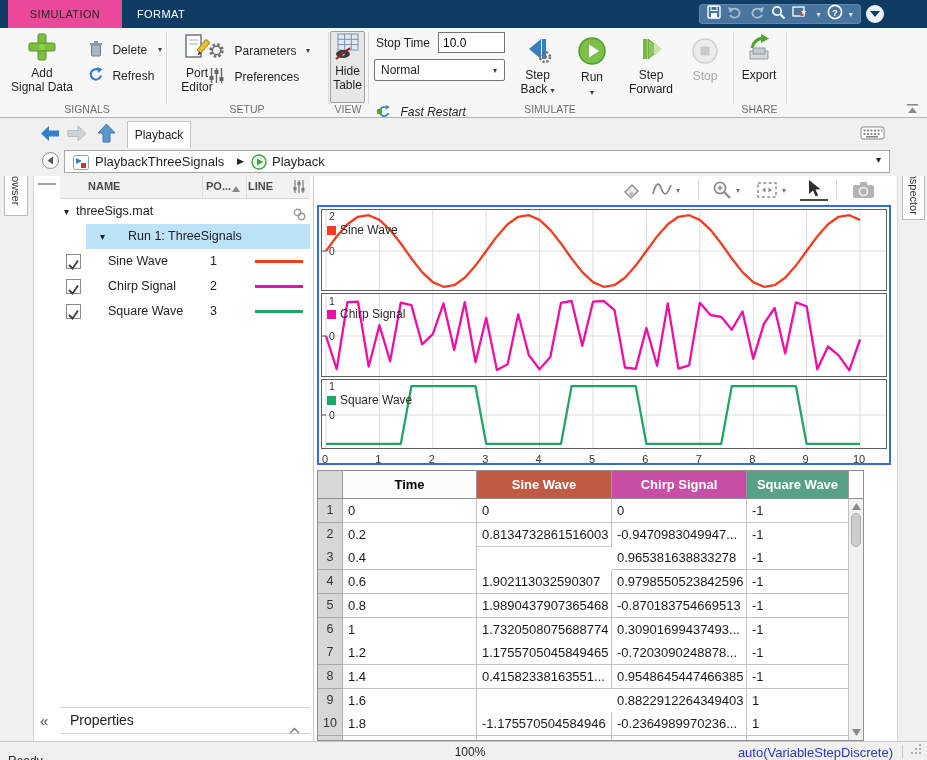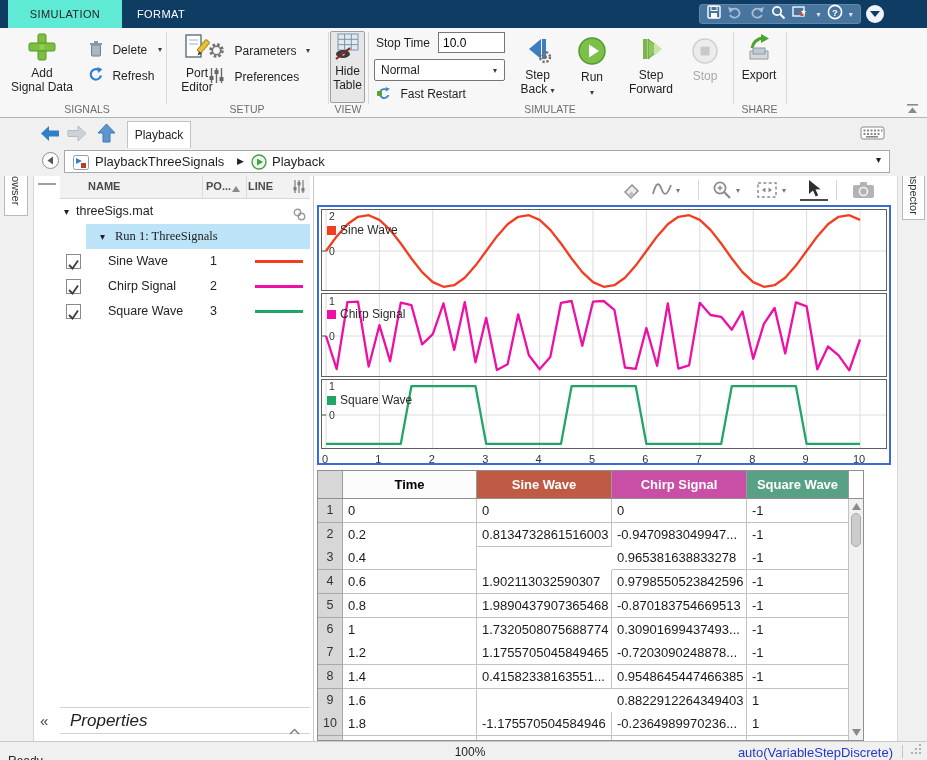--- a/index.html
+++ b/index.html
@@ -3,21 +3,21 @@
 <meta charset="utf-8">
 <style>
   html,body{margin:0;padding:0;background:#fff;}
   *{box-sizing:border-box;}
   .app{position:relative;width:927px;height:760px;overflow:hidden;
        font-family:"Liberation Sans","DejaVu Sans",sans-serif;color:#1f1f1f;background:#fff;}
   .abs{position:absolute;}
   
   .titlebar{position:absolute;left:0;top:0;width:927px;height:28px;background:#0e3c62;}
   .apptab{position:absolute;top:0;height:28px;line-height:28px;text-align:center;font-size:11px;letter-spacing:.4px;}
-  .apptab.active{background:#5eead4;color:#262626;}
+  .apptab.active{background:#ec4899;color:#262626;}
   .apptab.inactive{color:#ffffff;}
   .qat{position:absolute;left:699px;top:4px;width:162px;height:20px;background:#48759e;border:1px solid #5d87ac;border-radius:3px;display:flex;align-items:center;justify-content:space-around;padding:0 4px;}
   .qat-round{position:absolute;left:866px;top:5px;width:18px;height:18px;border-radius:50%;background:#eef4f9;display:flex;align-items:center;justify-content:center;}
   
   .ribbon{position:absolute;left:0;top:28px;width:927px;height:90px;background:#f7f7f7;border-bottom:1px solid #b3b3b3;}
   .rsep{position:absolute;top:4px;width:1px;height:72px;background:#dadada;}
   .glabel{position:absolute;top:75px;font-size:10.5px;color:#6e6e6e;text-align:center;}
   .rlabel{font-size:12px;color:#1f1f1f;}
   .rlabel2{font-size:12px;color:#1f1f1f;text-align:center;line-height:14px;}
   .caret{font-size:8px;color:#3c3c3c;}
@@ -32,21 +32,21 @@
   .doctab{position:absolute;left:127px;top:3px;width:64px;height:27px;background:#fff;border:1px solid #c3c3c3;border-bottom:none;font-size:12px;text-align:center;line-height:26px;color:#262626;}
   .breadcrumb{position:absolute;left:64px;top:2px;width:826px;height:23px;background:#fff;border:1px solid #a8a8a8;font-size:13px;line-height:21px;}
   .vtab{background:#fff;border:1px solid #b9b9b9;font-size:11px;color:#333;display:flex;align-items:center;justify-content:center;writing-mode:vertical-rl;text-orientation:sideways;}
   .vline{position:absolute;width:1px;background:#d7d7d7;}
   
   .sigpanel{position:absolute;left:60px;top:176px;width:250px;height:565px;background:#fff;overflow:hidden;}
   .sphead{position:absolute;left:0;top:0;width:250px;height:23px;background:#f2f2f2;border-bottom:1px solid #d8d8d8;font-size:11px;font-weight:bold;color:#4a4a4a;}
   .sigrow{position:absolute;left:0;width:250px;height:25px;font-size:12.5px;line-height:25px;color:#222;}
   .cbx{position:absolute;left:6px;top:5px;width:15px;height:15px;background:#fff;border:1px solid#8a8a8a;}
   .sigswatch{position:absolute;left:195px;top:11px;width:48px;height:3px;}
-  .propfoot{position:absolute;left:0;top:531px;width:250px;height:27px;background:#fff;border-top:1px solid #d2d2d2;border-bottom:1px solid #d2d2d2;font-size:17px;line-height:25px;color:#222;font-style:italic;}
+  .propfoot{position:absolute;left:0;top:531px;width:250px;height:27px;background:#fff;border-top:1px solid #d2d2d2;border-bottom:1px solid #d2d2d2;font-size:14px;line-height:25px;color:#222;}
   
   .plotcanvas{position:absolute;left:317px;top:205px;width:574px;height:260px;background:#fff;border:2px solid #3a6bd8;}
   .subplot{position:absolute;left:2px;width:566px;border:1px solid #5f5f5f;background:#fff;overflow:hidden;}
   .legend{position:absolute;display:flex;align-items:center;font-size:12px;color:#2b2b2b;}
   .legend .sw{width:9px;height:9px;margin-right:4px;}
   .xlabels{position:absolute;left:2px;top:246px;width:566px;height:13px;font-size:11px;color:#333;}
   .xlabels span{position:absolute;transform:translateX(-50%);}
   
   .ptb-sep{position:absolute;top:180px;width:1px;height:20px;background:#d8d8d8;}
   
@@ -181,21 +181,21 @@
             <circle cx="9" cy="22" r="1.6" fill="#fff"></circle>
             <line x1="2" y1="27" x2="16" y2="16" stroke="#8b2020" stroke-width="2"></line>
           </svg></span>
       <div class="rlabel2"><span>Hide</span><br><span>Table</span></div>
     </div>
     <div class="glabel" style="left:328px;width:40px;">VIEW</div>
 
     <span class="rlabel abs" style="left:376px;top:8px;">Stop Time</span>
     <input class="stoptime-input" value="10.0" style="">
     <div class="simmode"><span>Normal</span><span class="caret" style="position:absolute;right:7px;top:1px;">▾</span></div>
-    <div class="abs" style="left:376px;top:56px;">
+    <div class="abs" style="left:376px;top:74px;font-style:italic;">
       <span><svg width="16" height="15" style="vertical-align:-3px">
             <path d="M12.5,9 a4.5,4.5 0 1 1 -1.5,-5" fill="none" stroke="#3b87c8" stroke-width="1.8"></path>
             <polygon points="9.5,1 13.8,2.8 10.3,5.6" fill="#3b87c8"></polygon>
             <rect x="1" y="5" width="5" height="5" rx="1" fill="#58a030"></rect>
           </svg></span>
       <span class="rlabel" style="margin-left:4px">Fast Restart</span>
     </div>
     <div class="abs bigbtn" style="left:510px;top:8px;width:55px;">
       <span><svg width="28" height="28">
             <polygon points="17,3 5,13 17,23" fill="#3a7fc1"></polygon>
@@ -333,21 +333,21 @@
       <span style="position:absolute;left:4px;font-size:10px;">▾</span>
       <span style="position:absolute;left:16px;">threeSigs.mat</span>
       <span style="position:absolute;left:233px;top:6px;"><svg width="13" height="13">
             <circle cx="4.5" cy="4.5" r="3.2" fill="none" stroke="#999" stroke-width="1.4"></circle>
             <circle cx="8.5" cy="8.5" r="3.2" fill="none" stroke="#999" stroke-width="1.4"></circle>
           </svg></span>
     </div>
     <div class="sigrow" style="top:48px;">
       <div style="position:absolute;left:26px;top:0;width:224px;height:25px;background:#bde3f9;"></div>
       <span style="position:absolute;left:40px;font-size:10px;z-index:1;">▾</span>
-      <span style="position:absolute;left:55px;z-index:1;font-family:Liberation Serif, serif;">Run 1: ThreeSignals</span>
+      <span style="position:absolute;left:68px;z-index:1;">Run 1: ThreeSignals</span>
     </div>
     <div id="signal-rows">
         <div class="sigrow" style="top: 73px;">
           <div class="cbx"><svg width="13" height="13">
               <polyline points="2,7 5.5,10.5 11,2.5" fill="none" stroke="#3d3d3d" stroke-width="1.8"></polyline>
             </svg></div>
           <span style="position:absolute;left:48px;">Sine Wave</span>
           <span style="position:absolute;left:150px;">1</span>
           <div class="sigswatch" style="background:#f23d20"></div>
         </div>

